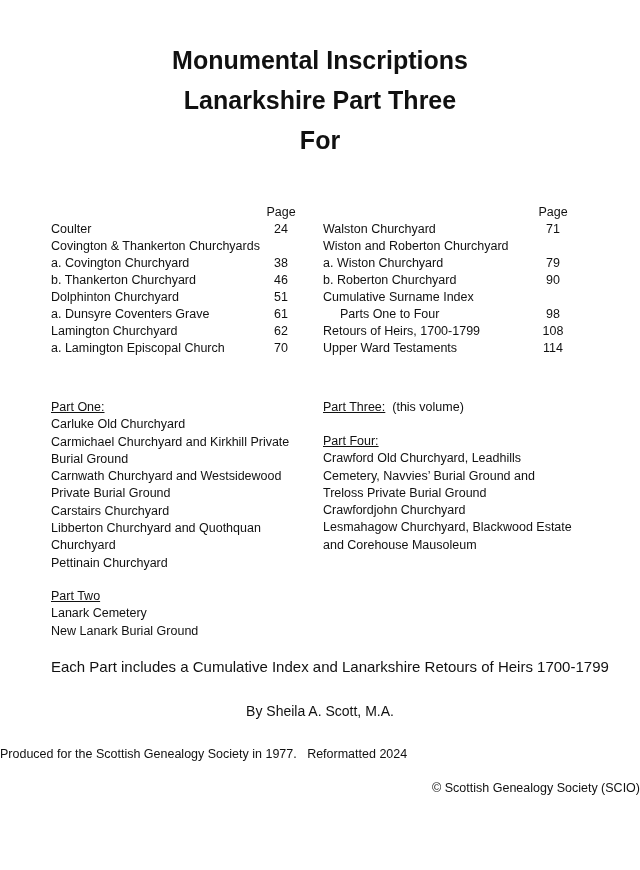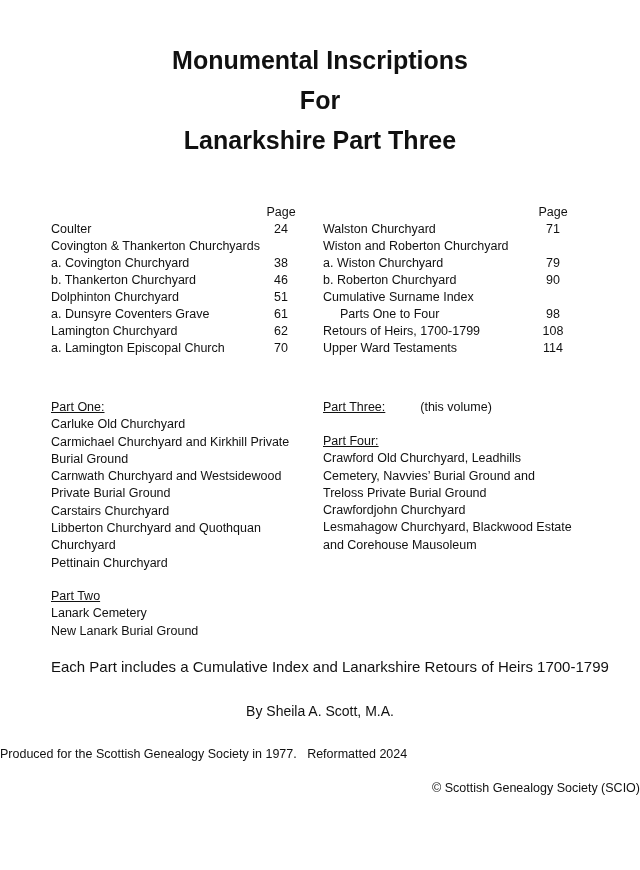--- a/index.html
+++ b/index.html
@@ -20,22 +20,22 @@
   .note { position:absolute; left:51px; top:658px; font-size:15px; }
   .author { position:absolute; left:0; width:640px; top:703px; text-align:center; font-size:14px; }
   .produced { position:absolute; left:0; width:640px; top:747px; font-size:12.5px; }
   .copyright { position:absolute; left:0; width:640px; top:781px; text-align:right; font-size:12.5px; }
 </style>
 </head>
 <body>
 
 <div class="title">
   <div>Monumental Inscriptions</div>
+  <div>Lanarkshire Part Three</div>
   <div>For</div>
-  <div>Lanarkshire Part Three</div>
 </div>
 
 <div class="col col-left">
   <div class="row head">
     <span class="pg">Page</span>
   </div>
   <div class="row"><span class="lbl">Coulter</span><span class="pg">24</span></div>
   <div class="row"><span class="lbl">Covington &amp; Thankerton Churchyards</span><span class="pg"></span></div>
   <div class="row"><span class="lbl">a.  Covington Churchyard</span><span class="pg">38</span></div>
   <div class="row"><span class="lbl">b.  Thankerton Churchyard</span><span class="pg">46</span></div>
@@ -72,21 +72,21 @@
   <div>Pettinain Churchyard</div>
 </div>
 
 <div class="sect" style="left:51px; top:588px;">
   <div class="h">Part Two</div>
   <div>Lanark Cemetery</div>
   <div>New Lanark Burial Ground</div>
 </div>
 
 <div class="sect" style="left:323px; top:399px;">
-  <span class="h">Part Three:</span><span style="white-space:pre;margin-left:28px;">  (this volume)</span>
+  <span class="h">Part Three:</span><span style="white-space:pre;">  (this volume)</span>
 </div>
 
 <div class="sect" style="left:323px; top:433px;">
   <div class="h">Part Four:</div>
   <div>Crawford Old Churchyard, Leadhills</div>
   <div>Cemetery, Navvies’ Burial Ground and</div>
   <div>Treloss Private Burial Ground</div>
   <div>Crawfordjohn Churchyard</div>
   <div>Lesmahagow Churchyard, Blackwood Estate</div>
   <div>and Corehouse Mausoleum</div>

